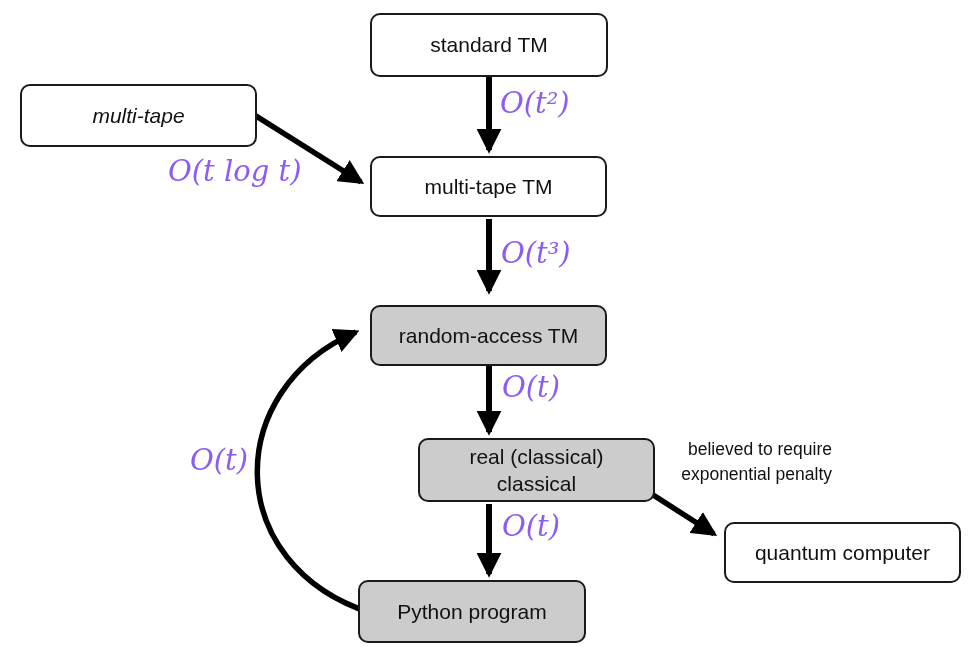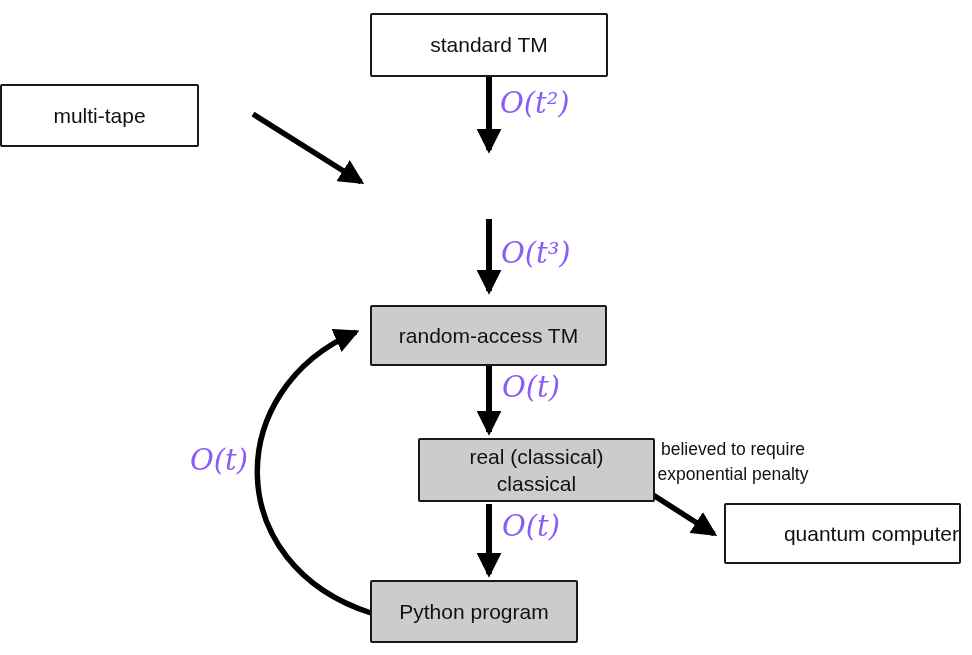--- a/index.html
+++ b/index.html
@@ -22,21 +22,21 @@
     height: 655px;
   }
   .node {
     position: absolute;
     box-sizing: border-box;
     display: flex;
     flex-direction: column;
     align-items: center;
     justify-content: center;
     border: 2.5px solid var(--border, #1a1a1a);
-    border-radius: 2px;
+    border-radius: 10px;
     background: var(--fill, #ffffff);
     color: #111111;
     font-size: 21px;
     line-height: 1.3;
     text-align: center;
   }
   .node.shaded {
     background: var(--fill-shaded, #cccccc);
   }
   .mathlabel {
@@ -46,30 +46,30 @@
     font-size: 29px;
     color: #8b5cf6;
     white-space: nowrap;
   }
   .note {
     position: absolute;
     font-family: "Liberation Sans", sans-serif;
     font-size: 17.5px;
     line-height: 1.4;
     color: #111111;
-    text-align: center;
+    text-align: right;
   }
   
   #node-standard-tm      { left: 370px; top: 13px;  width: 238px; height: 64px; }
-  #node-universal-tm     { left: 0;  top: 84px;  width: 199px; height: 63px; }
+  #node-universal-tm     { left: 20px;  top: 84px;  width: 237px; height: 63px; font-style: italic; }
   #node-multitape-tm     { left: 370px; top: 156px; width: 237px; height: 61px; }
   #node-ram-tm           { left: 370px; top: 305px; width: 237px; height: 61px; }
   #node-real-computer    { left: 370px; top: 438px; width: 237px; height: 64px; margin-left: 48px; }
-  #node-python-program   { left: 370px; top: 580px; width: 208px; height: 63px; }
-  #node-quantum-computer { left: 724px; top: 503px; width: 237px; height: 61px; align-items: flex-end; }
+  #node-python-program   { left: 358px; top: 580px; width: 228px; height: 63px; }
+  #node-quantum-computer { left: 724px; top: 522px; width: 237px; height: 61px; }
   
   #lbl-ot2    { left: 500px; top: 86px;  }
   #lbl-otlogt { left: 168px; top: 154px; }
   #lbl-ot3    { left: 501px; top: 236px; }
   #lbl-ot-a   { left: 502px; top: 370px; }
   #lbl-ot-b   { left: 502px; top: 509px; }
   #lbl-ot-arc { left: 190px; top: 443px; }
   #lbl-note   { left: 634px; top: 437px; width: 198px; }
 </style>
 </head>
@@ -93,38 +93,42 @@
   </svg>
 
   <div class="node" id="node-standard-tm">
     <span>standard TM</span>
   </div>
 
   <div class="node" id="node-universal-tm">
     <span>multi-tape</span>
   </div>
 
+  <div class="node" id="node-multitape-tm">
+    <span>multi-tape TM</span>
+  </div>
 
   <div class="node shaded" id="node-ram-tm">
     <span>random-access TM</span>
   </div>
 
   <div class="node shaded" id="node-real-computer">
     <span>real (classical)</span>
     <span>classical</span>
   </div>
 
   <div class="node shaded" id="node-python-program">
     <span>Python program</span>
   </div>
 
   <div class="node" id="node-quantum-computer">
     <span>quantum computer</span>
   </div>
 
   <div class="mathlabel" id="lbl-ot2">O(t²)</div>
+  <div class="mathlabel" id="lbl-otlogt">O(t log t)</div>
   <div class="mathlabel" id="lbl-ot3">O(t³)</div>
   <div class="mathlabel" id="lbl-ot-a">O(t)</div>
   <div class="mathlabel" id="lbl-ot-b">O(t)</div>
   <div class="mathlabel" id="lbl-ot-arc">O(t)</div>
   <div class="note" id="lbl-note">believed to require exponential penalty</div>
 
 </div>
 
 </body></html>

